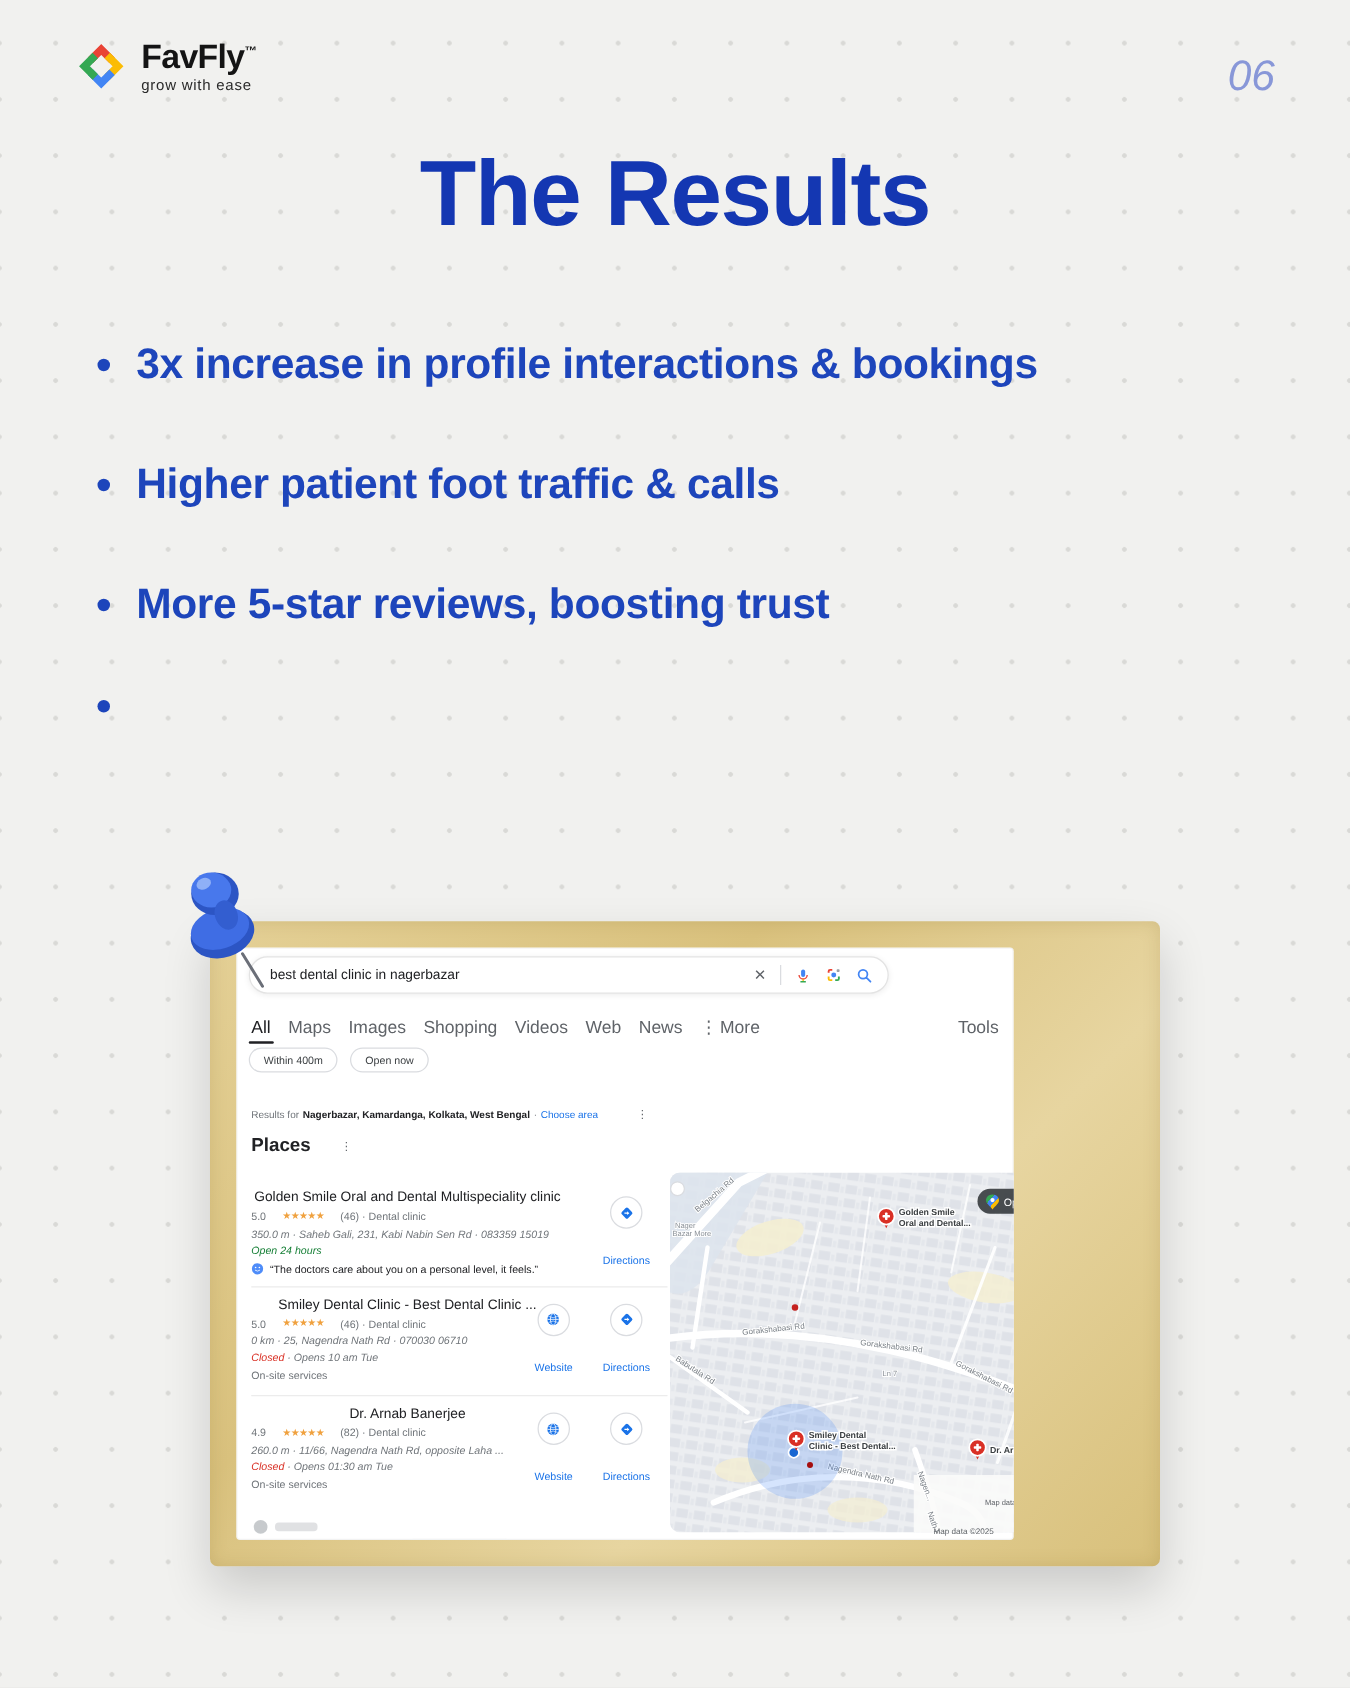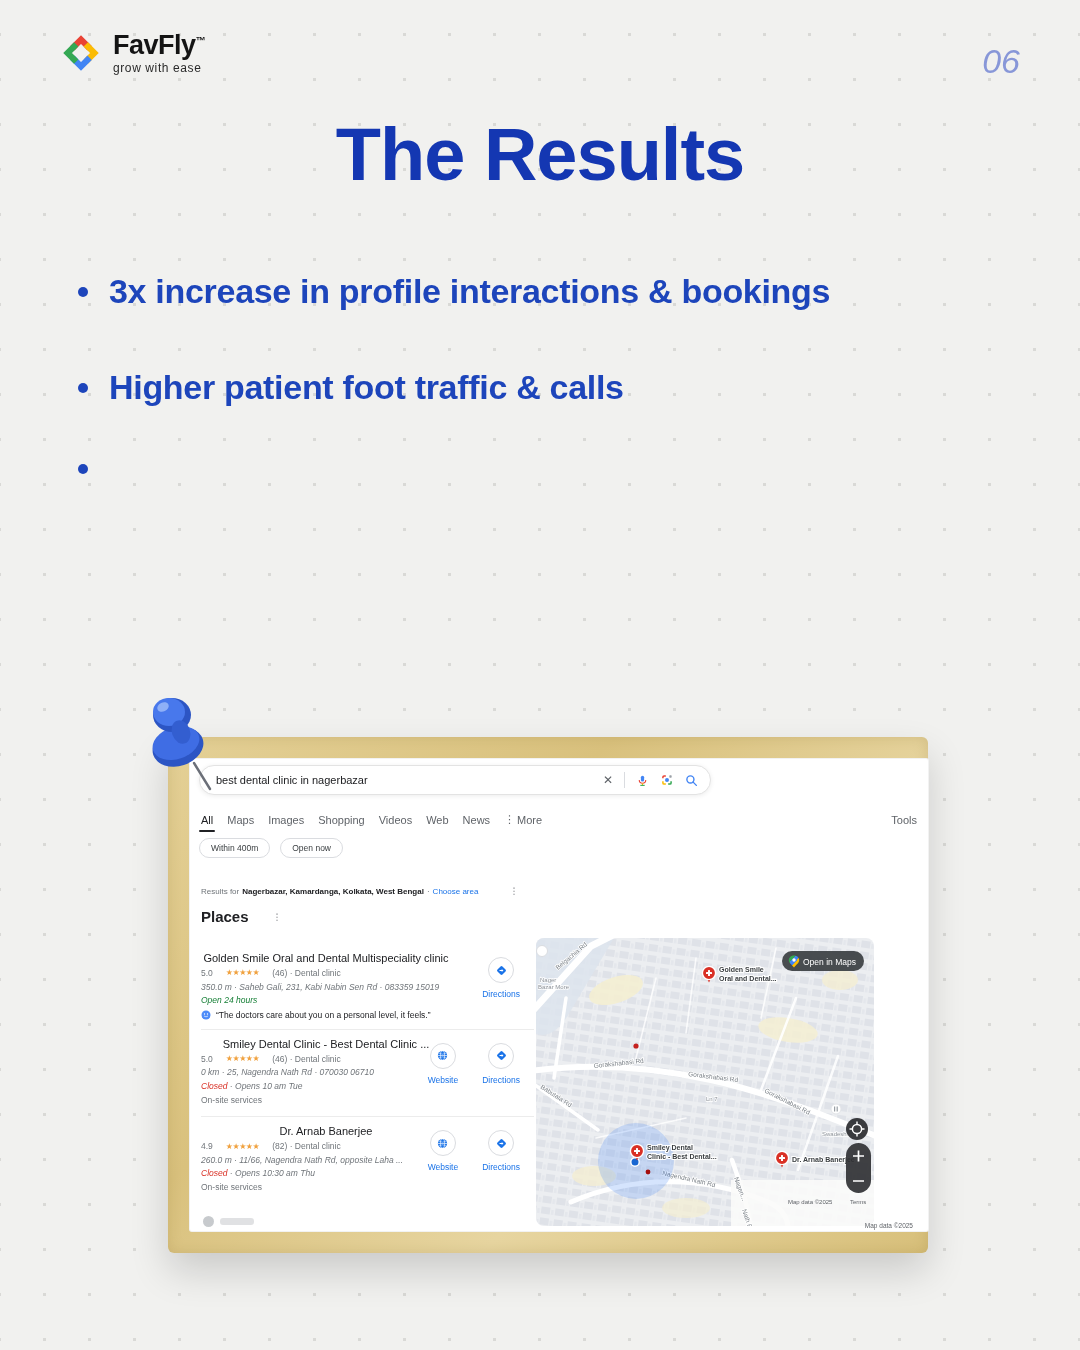--- a/index.html
+++ b/index.html
@@ -23,31 +23,31 @@
   .title { position:absolute; top:112px; left:0; right:0; text-align:center; font-size:74px; font-weight:800; color:#1437b2; letter-spacing:-1px; }
   
   .bullets { position:absolute; left:78px; top:272px; right:40px; list-style:none; }
   .bullets li { display:flex; align-items:center; font-size:34px; font-weight:700; color:#1d45bb; margin-bottom:57px; letter-spacing:-0.3px; }
   .bullet-dot { width:10px; height:10px; border-radius:50%; background:#1d45bb; margin-right:21px; flex:0 0 auto; }
   
   .card-wrap { position:absolute; left:168px; top:737px; width:760px; height:516px; }
   .frame { position:absolute; inset:0; border-radius:6px; padding:21px;
     background:linear-gradient(135deg,#e4d096 0%,#d9c17d 35%,#e7d5a0 65%,#d8c07b 100%);
     box-shadow:0 18px 38px rgba(0,0,0,.16), inset 0 0 14px rgba(120,95,30,.18); }
-  .shot { position:relative; width:740px; height:474px; background:#fff; border-radius:3px; overflow:hidden;
+  .shot { position:relative; width:622px; height:474px; background:#fff; border-radius:3px; overflow:hidden;
     box-shadow: inset 0 0 0 1px rgba(0,0,0,.05); }
   .pushpin { position:absolute; left:-36px; top:-52px; width:100px; height:120px; z-index:5; }
   
   .searchbar { position:absolute; left:10px; top:7px; width:512px; height:30px; border:1px solid #e3e3e3; border-radius:16px;
     background:#fff; box-shadow:0 1px 5px rgba(0,0,0,.08); display:flex; align-items:center; padding:0 12px 0 16px; }
   .sb-query { font-size:11px; color:#202124; flex:1; }
   .sb-icons { display:flex; align-items:center; gap:11px; }
   .sb-x { font-size:12px; color:#5f6368; }
   .sb-div { width:1px; height:16px; background:#dadce0; }
-  .serp-tabs { position:absolute; left:12px; top:55px; right:12px; display:flex; align-items:center; gap:14px; font-size:11px; color:#5f6368; }
+  .serp-tabs { position:absolute; left:12px; top:55px; right:12px; display:flex; align-items:center; gap:14px; font-size:14px; color:#5f6368; }
   .tab-active { color:#202124; position:relative; }
   .tab-active::after { content:""; position:absolute; left:-2px; right:-2px; bottom:-6px; height:2px; background:#202124; border-radius:2px; }
   .tab-more { display:flex; align-items:center; gap:2px; }
   .tab-tools { margin-left:auto; }
   .chips { position:absolute; left:10px; top:80px; display:flex; gap:10px; }
   .chip { border:1px solid #dadce0; border-radius:11px; height:20px; display:flex; align-items:center; padding:0 11px; font-size:8.5px; color:#3c4043; background:#fff; }
   .results-line { position:absolute; left:12px; top:128px; font-size:8px; color:#70757a; display:flex; gap:3px; align-items:center; }
   .results-line b { color:#202124; }
   .choose-area { color:#1a73e8; }
   .rl-dots { color:#5f6368; font-size:9px; margin-left:28px; }
@@ -58,21 +58,21 @@
   .listing + .listing { border-top:1px solid #ececec; }
   .l-title { font-size:11px; color:#202124; margin-bottom:3px; width:250px; white-space:nowrap; overflow:hidden;text-align:center; }
   .l-line { font-size:8.5px; color:#70757a; line-height:1.6; display:flex; align-items:center; gap:13px; }
   .l-stars { color:#f0a13e; font-size:8px; letter-spacing:-0.5px; }
   .l-addr { font-size:8.5px; color:#70757a; line-height:1.6;font-style:italic; }
   .st-open { color:#188038; }
   .st-closed { color:#d93025; }
   .l-quote { display:flex; align-items:center; gap:5px; font-size:8.5px; color:#202124; margin-top:2px; }
   .l-services { font-size:8.5px; color:#70757a; line-height:1.6; }
   .l-actions { position:absolute; right:14px; top:13px; display:flex; gap:24px; }
-  .act { display:flex; flex-direction:column; align-items:center; gap:6px; }
+  .act { display:flex; flex-direction:column; align-items:center; gap:20px; }
   .act-circle { width:26px; height:26px; border-radius:50%; border:1px solid #dadce0; background:#fff; display:flex; align-items:center; justify-content:center; }
   .act-label { font-size:8.5px; color:#1a73e8; }
   .more-wrap { position:relative; height:22px; margin-top:27px; }
   .more-line { position:absolute; left:0; right:0; top:10px; height:1px; background:#e8eaed; }
   .more-pill { position:absolute; left:50%; top:0; transform:translateX(-50%); background:#f1f3f4; border-radius:12px; padding:5px 18px; font-size:8.5px; color:#3c4043; white-space:nowrap; }
   .cutoff { position:absolute; left:14px; top:458px; display:flex; align-items:center; gap:6px; opacity:.55; }
   .cutoff .c1 { width:11px; height:11px; border-radius:50%; background:#9aa0a6; }
   .cutoff .c2 { width:34px; height:7px; border-radius:3px; background:#c8cacd; }
   .map-svg { position:absolute; left:347px; top:180px; }
   .attr-below { position:absolute; right:16px; top:464px; font-size:6.5px; color:#5f6368; }
@@ -108,20 +108,24 @@
   <h1 class="title">The Results</h1>
 
   <ul class="bullets">
     <li>
         <span class="bullet-dot"></span>
         <span>3x increase in profile interactions &amp; bookings</span>
       </li>
     <li>
         <span class="bullet-dot"></span>
         <span>Higher patient foot traffic &amp; calls</span>
+      </li>
+    <li>
+        <span class="bullet-dot"></span>
+        <span>More 5-star reviews, boosting trust</span>
       </li>
     <li>
         <span class="bullet-dot"></span>
       </li>
   </ul>
 
   <div class="card-wrap">
     <svg class="pushpin" viewBox="0 0 100 120">
       <line x1="62" y1="78" x2="78" y2="104" stroke="#6b6f78" stroke-width="2.4" stroke-linecap="round"></line>
       <ellipse cx="46" cy="62" rx="26" ry="19" fill="#2c55c4" transform="rotate(-18 46 62)"></ellipse>
@@ -261,21 +265,21 @@
           </div>
 
           <div class="listing">
             <div class="l-title">Dr. Arnab Banerjee</div>
             <div class="l-line">
               <span>4.9</span>
               <span class="l-stars">★★★★★</span>
               <span>(82) · Dental clinic</span>
             </div>
             <div class="l-addr">260.0 m · 11/66, Nagendra Nath Rd, opposite Laha ...</div>
-            <div class="l-addr"><span class="st-closed">Closed</span><span> · Opens 10:30 am Thu</span></div>
+            <div class="l-addr"><span class="st-closed">Closed</span><span> · Opens 01:30 am Tue</span></div>
             <div class="l-services">On-site services</div>
             <div class="l-actions">
               <div class="act">
                 <span class="act-circle">
                   <svg width="13" height="13" viewBox="0 0 24 24">
                       <circle cx="12" cy="12" r="8.5" fill="#1a73e8"></circle>
                       <ellipse cx="12" cy="12" rx="4" ry="8.5" fill="none" stroke="#fff" stroke-width="1.2"></ellipse>
                       <line x1="3.5" y1="12" x2="20.5" y2="12" stroke="#fff" stroke-width="1.2"></line>
                       <path d="M5 7.5 a10 6 0 0 0 14 0 M5 16.5 a10 6 0 0 1 14 0" fill="none" stroke="#fff" stroke-width="0.9"></path>
                     </svg>

